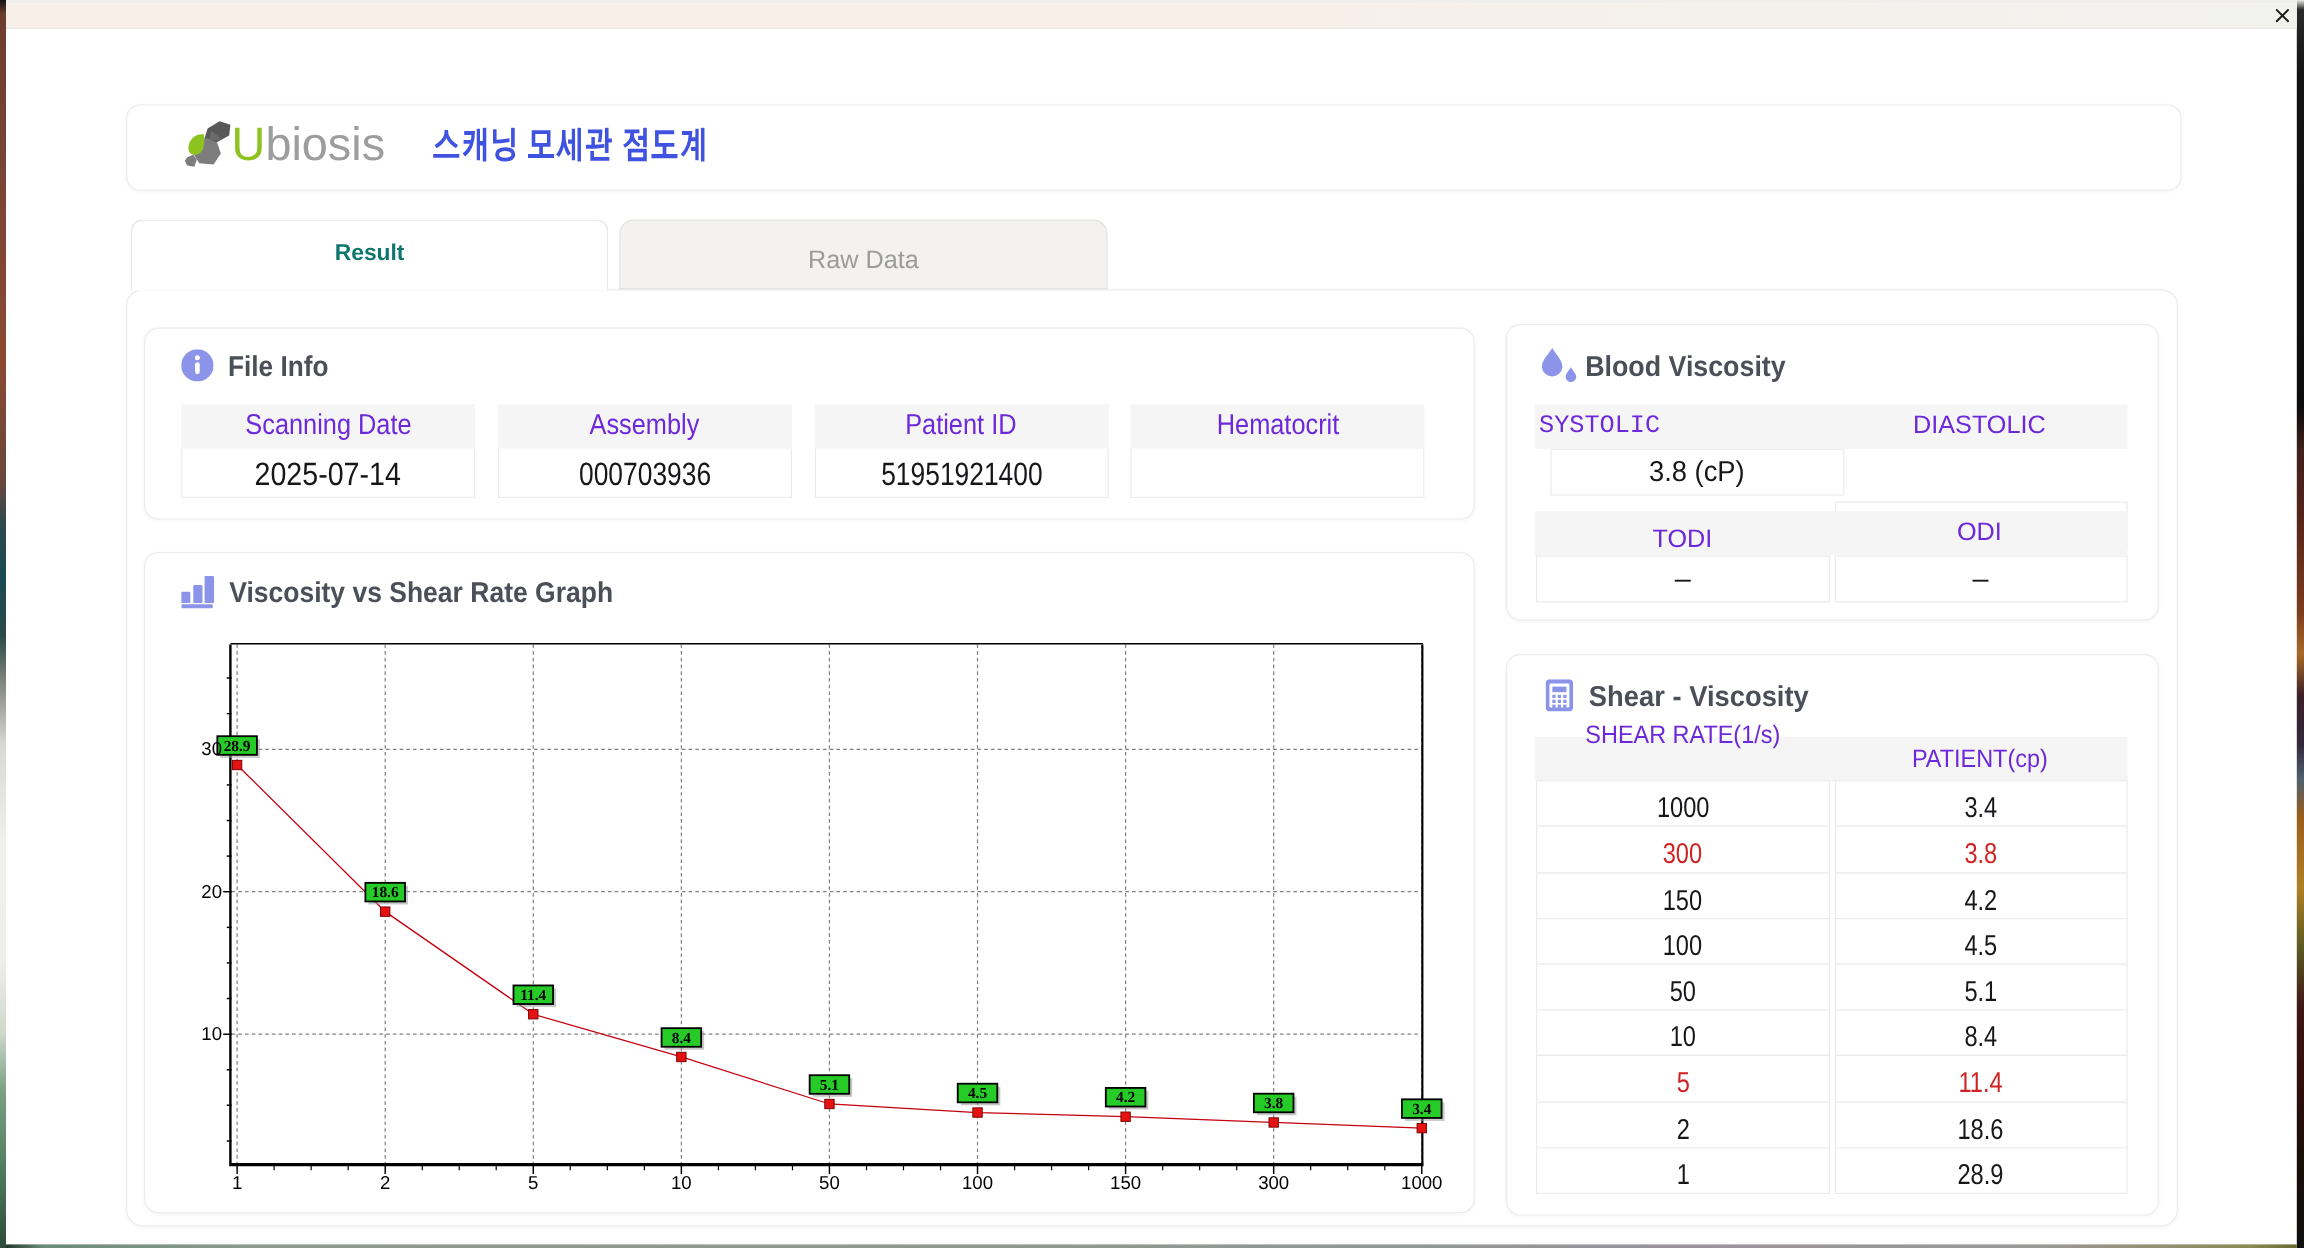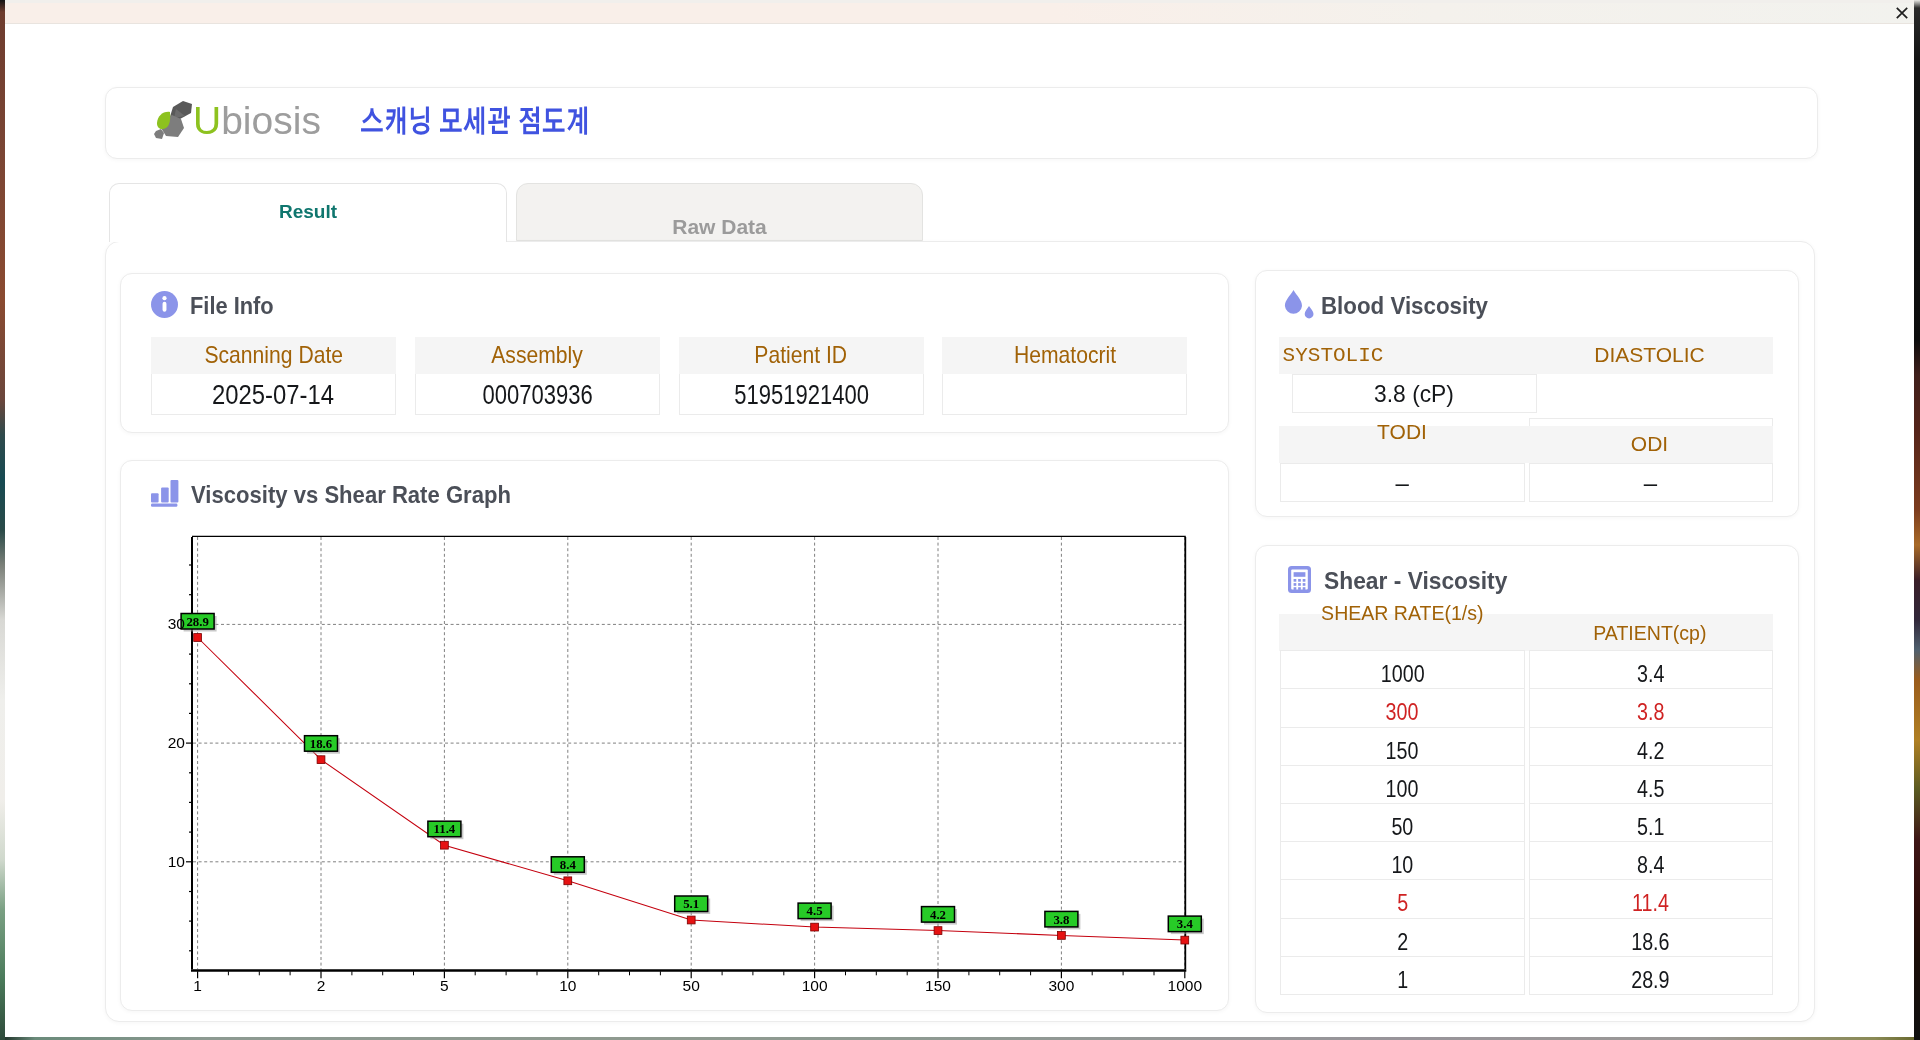--- a/index.html
+++ b/index.html
@@ -1,21 +1,21 @@
 <!DOCTYPE html>
 <html><head><meta charset="utf-8">
 <style>
 * { margin:0; padding:0; box-sizing:border-box; }
 html,body { width:1920px; height:1040px; overflow:hidden; background:#fff;
   font-family:"Liberation Sans", sans-serif; }
 .abs { position:absolute; }
 .card { position:absolute; background:#fff; border:1.5px solid #ececec; border-radius:12px;
   box-shadow:0 1px 4px rgba(0,0,0,0.04); }
 .sect-title { position:absolute; font-weight:bold; color:#4b4f58; font-size:24px; transform-origin:left center; }
-.hcell { position:absolute; background:#f5f5f5; color:#a16207; font-size:21px;
+.hcell { position:absolute; background:#f5f5f5; color:#6d28d9; font-size:21px;
   display:flex; align-items:center; justify-content:center; }
 .sx { display:inline-block; white-space:nowrap; }
 .vcell { position:absolute; background:#fff; border:1px solid #ebebeb;
   color:#15171a; box-sizing:border-box; display:flex; align-items:center; justify-content:center; }
 </style></head>
 <body>
 
 <div class="abs" style="left:0;top:0;width:5px;height:1040px;background:linear-gradient(#141414 0px,#6e3c2e 12px,#7a4534 150px,#8a4a30 300px,#6a463c 400px,#2f4a4c 435px,#174a52 480px,#2a4a48 530px,#7a7f78 565px,#d8d8d4 620px,#efefec 700px,#f0eeea 800px,#cfd8cc 860px,#7aa083 910px,#4a7a5a 980px,#2e4a3a 1040px);"></div>
 <div class="abs" style="left:1914px;top:0;width:6px;height:1040px;background:linear-gradient(#e8e8e4 0px,#2a2a2a 8px,#141414 60px,#0d0d0d 340px,#40201c 375px,#55241a 430px,#7c3c1e 510px,#a86a28 545px,#3a1f28 580px,#32283a 620px,#50606e 650px,#9a5c1c 680px,#b08024 740px,#5a5a22 790px,#3e1616 840px,#300e0c 900px,#1a0e08 960px,#101010 1040px);"></div>
 <div class="abs" style="left:5px;top:1036.5px;width:1909px;height:3.5px;background:linear-gradient(90deg,#24382e 0px,#6a8a7a 30px,#8d9a92 200px,#8f9a90 640px,#8e9a92 900px,#98949a 1400px,#9a9896 1700px,#8a8a55 1870px,#6a6a30 1909px);"></div>
@@ -41,21 +41,21 @@
     <path transform="translate(60.16,26.00) scale(0.029492,-0.029492)" d="M205 113Q205 208 304.5 263.0Q404 318 562 318Q722 318 821.5 263.5Q921 209 921 113Q921 19 820.0 -35.5Q719 -90 562 -90Q403 -90 304.0 -36.0Q205 18 205 113ZM342 113Q342 68 399.5 44.0Q457 20 563 20Q664 20 724.5 44.5Q785 69 785 113Q785 159 726.0 183.5Q667 208 563 208Q457 208 399.5 183.5Q342 159 342 113ZM770 317V863H900V317ZM129 418V822H255V526H261Q445 526 716 566V464Q408 418 160 418Z"></path>
     <path transform="translate(99.31,26.00) scale(0.029492,-0.029492)" d="M44 9V121H443V386H576V121H971V9ZM177 328V796H844V328ZM304 435H717V689H304Z"></path>
     <path transform="translate(129.39,26.00) scale(0.029492,-0.029492)" d="M784 -91V863H907V-91ZM449 411V533H581V837H698V-49H581V411ZM25 112Q234 321 234 629V803H360V635Q360 484 418.5 347.5Q477 211 547 140L450 69Q411 109 365.0 189.0Q319 269 299 335Q279 266 229.5 181.5Q180 97 128 41Z"></path>
     <path transform="translate(159.47,26.00) scale(0.029492,-0.029492)" d="M221 -68V212H349V41H896V-68ZM64 273V383H152Q561 383 718 405V299Q646 289 478.5 281.0Q311 273 151 273ZM257 340V602H382V340ZM739 156V863H868V559H989V447H868V156ZM135 708V814H647Q647 637 609 458H487Q522 603 522 708Z"></path>
     <path transform="translate(198.61,26.00) scale(0.029492,-0.029492)" d="M228 -79V276H900V-79ZM355 29H773V169H355ZM591 523V637H770V863H900V316H770V523ZM56 388Q93 402 132.0 424.0Q171 446 211.5 478.5Q252 511 279.0 555.0Q306 599 308 646V711H112V816H637V711H446V648Q448 606 472.5 565.0Q497 524 534.0 492.5Q571 461 606.0 439.0Q641 417 675 402L608 321Q547 346 478.5 397.5Q410 449 378 494Q342 441 268.0 384.0Q194 327 127 303Z"></path>
     <path transform="translate(228.69,26.00) scale(0.029492,-0.029492)" d="M44 7V121H443V378H576V121H971V7ZM173 326V796H854V685H302V436H859V326Z"></path>
     <path transform="translate(258.78,26.00) scale(0.029492,-0.029492)" d="M427 206V319H586V488H441V601H586V837H702V-49H586V206ZM785 -91V863H909V-91ZM67 120Q208 236 275.5 380.0Q343 524 345 660H109V772H479Q479 537 399.5 361.5Q320 186 164 45Z"></path>
   </svg>
 
 <div class="abs" style="left:516px;top:183px;width:407px;height:58px;background:#f3f2f0;border:1.5px solid #e3e3e1;border-radius:12px 12px 0 0;"></div>
-<div class="abs" style="left:516px;top:198px;width:407px;height:57px;display:flex;align-items:center;justify-content:center;font-size:21px;font-weight:bold;color:#9b9b9b;">Raw Data</div>
+<div class="abs" style="left:516px;top:188px;width:407px;height:57px;display:flex;align-items:center;justify-content:center;font-size:21px;font-weight:normal;color:#9b9b9b;">Raw Data</div>
 
 <div class="card" style="left:105px;top:240.5px;width:1710px;height:781.5px;border-radius:14px;"></div>
 <div class="abs" style="left:109px;top:183px;width:398px;height:59px;background:#fff;border:1.5px solid #e5e5e5;border-bottom:none;border-radius:10px 10px 0 0;"></div>
 <div class="abs" style="left:109px;top:183px;width:398px;height:57px;display:flex;align-items:center;justify-content:center;font-size:19px;font-weight:bold;color:#0f766e;">Result</div>
 
 <div class="card" style="left:120px;top:272.5px;width:1109px;height:160px;"></div>
 <svg width="27" height="27" viewBox="0 0 27 27" style="position:absolute;left:151px;top:291px">
     <circle cx="13.5" cy="13.5" r="13.5" fill="#8b94e9"></circle>
     <circle cx="13.5" cy="7.2" r="2.1" fill="#fff"></circle>
     <rect x="11.55" y="10.8" width="3.9" height="10" rx="1.95" fill="#fff"></rect>
@@ -219,21 +219,21 @@
 <div class="hcell" style="left:1279px;top:336.6px;width:493.5px;height:37.5px;font-size:21px;"></div>
 <div class="hcell" style="left:1210px;top:336.6px;width:246px;height:37.5px;background:none;font-family:Liberation Mono, monospace;">SYSTOLIC</div>
 <div class="hcell" style="left:1526.5px;top:336.6px;width:246px;height:37.5px;background:none;">DIASTOLIC</div>
 <div class="vcell" style="left:1279.5px;top:374.1px;width:245.5px;height:39.2px;font-size:24px;margin-left:12px;">
     <span class="sx" style="transform:scaleX(0.95)">3.8 (cP)</span>
   </div>
 <div class="vcell" style="left:1528.5px;top:374.1px;width:244px;height:39.2px;font-size:24px;margin-top:44px;">
     <span class="sx" style="transform:scaleX(0.86)">11.4 (cP)</span>
   </div>
 <div class="hcell" style="left:1279px;top:425.6px;width:493.5px;height:37.5px;font-size:21px;"></div>
-<div class="hcell" style="left:1279px;top:413px;width:246px;height:37.5px;background:none;">TODI</div>
+<div class="hcell" style="left:1279px;top:431px;width:246px;height:37.5px;background:none;">TODI</div>
 <div class="hcell" style="left:1526.5px;top:425.6px;width:246px;height:37.5px;background:none;">ODI</div>
 <div class="vcell" style="left:1279.5px;top:463.1px;width:245.5px;height:39.2px;font-size:24px;">
     <span class="sx" style="transform:scaleX(1)">–</span>
   </div>
 <div class="vcell" style="left:1528.5px;top:463.1px;width:244px;height:39.2px;font-size:24px;">
     <span class="sx" style="transform:scaleX(1)">–</span>
   </div>
 
 <div class="card" style="left:1255px;top:544.5px;width:544px;height:468.5px;"></div>
 <svg width="23" height="27" viewBox="0 0 23 27" style="position:absolute;left:1288px;top:566px">

